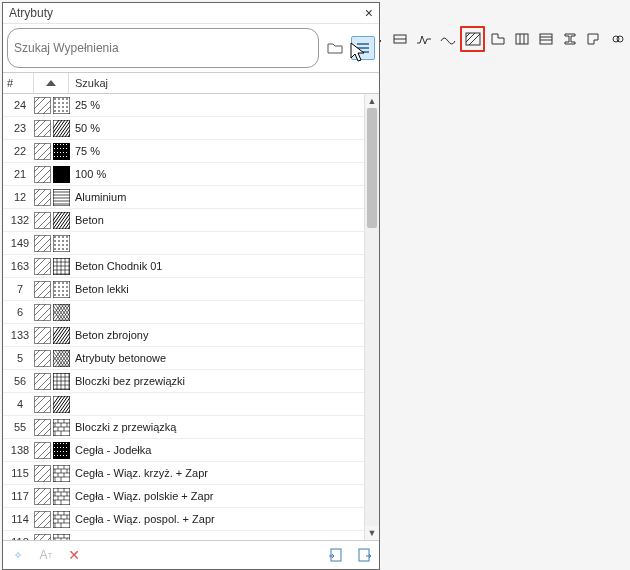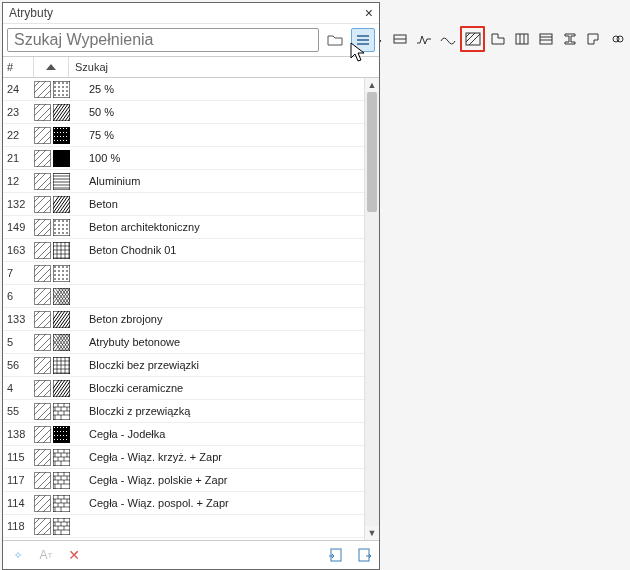--- a/index.html
+++ b/index.html
@@ -2,33 +2,33 @@
 <html><head>
 <meta charset="utf-8">
 <style>
 html,body{margin:0;padding:0;font-family:"Segoe UI",Tahoma,sans-serif;font-size:11px;color:#222;background:#fff}
 .stage{position:relative;width:630px;height:570px;background:#f5f5f5}
 .panel{position:absolute;left:2px;top:2px;width:376px;height:566px;background:#fff;border:1px solid #666;display:flex;flex-direction:column}
 .panel-title{height:20px;line-height:20px;padding:0 6px;font-size:12px;color:#444;border-bottom:1px solid #e5e5e5;background:#fff;display:flex;align-items:center}
 .panel-title .spacer{flex:1}
 .close-x{font-family:Arial;font-size:14px;cursor:pointer;color:#333}
 .search-row{display:flex;align-items:center;padding:4px 4px 4px 4px;border-bottom:1px solid #ccc;gap:4px}
-.search-input{flex:1;height:22px;border:1px solid #999;border-radius:2px;padding:0 6px;font-size:16px;color:#888}
+.search-input{flex:1;height:22px;border:1px solid #999;border-radius:12px;padding:8px 6px;font-size:12px;color:#888}
 .small-tool{width:22px;height:22px;display:flex;align-items:center;justify-content:center;border:1px solid transparent;border-radius:2px;background:#fff}
 .small-tool.active{background:#d7eaf9;border-color:#6aa9de}
 .header-row{display:flex;height:20px;align-items:center;border-bottom:1px solid #ccc;font-size:11px;color:#333;background:#fff}
 .col-id{width:26px;padding-left:4px;border-right:1px solid #ddd;height:100%;display:flex;align-items:center}
 .col-sort{width:34px;border-right:1px solid #ddd;height:100%;display:flex;align-items:center;justify-content:center}
 .col-name{flex:1;padding-left:6px;height:100%;display:flex;align-items:center}
 .list{flex:1;overflow:hidden;position:relative}
 .rows{position:absolute;left:0;top:0;right:14px;bottom:0;overflow:hidden}
 .row{display:flex;height:22px;align-items:center;border-bottom:1px solid #eee}
-.row .rid{width:26px;text-align:left;padding-left:4px;color:#333}
+.row .rid{width:26px;text-align:center;padding-left:4px;color:#333}
 .row .ico{width:17px;height:17px;margin:0 1px;display:flex;align-items:center;justify-content:center}
-.row .rname{flex:1;padding-left:18px;white-space:nowrap;overflow:hidden;text-overflow:ellipsis}
+.row .rname{flex:1;padding-left:4px;white-space:nowrap;overflow:hidden;text-overflow:ellipsis}
 .scrollbar{position:absolute;right:0;top:0;width:14px;height:100%;background:#f0f0f0;border-left:1px solid #e0e0e0}
 .scroll-arrow{width:14px;height:14px;display:flex;align-items:center;justify-content:center;color:#555;font-size:9px;background:#f5f5f5}
 .scroll-thumb{position:absolute;left:2px;top:14px;width:10px;height:120px;background:#c0c0c0;border-radius:2px}
 .footer{height:28px;border-top:1px solid #ccc;display:flex;align-items:center;padding:0 6px;gap:10px}
 .footer .fspacer{flex:1}
 .footer .del{color:#d9534f;font-size:14px}
 .toolbar{position:absolute;left:338px;top:24px;height:30px;display:flex;align-items:center;gap:1px}
 .tbtn{width:21px;height:22px;display:flex;align-items:center;justify-content:center;border:1px solid transparent}
 .tbtn.red-outline{border:2px solid #e03020;border-radius:1px}
 .sort-tri{width:0;height:0;border-left:5px solid transparent;border-right:5px solid transparent;border-bottom:6px solid #555}
@@ -376,21 +376,20 @@
                   <circle cx="6" cy="10" r="0.8"></circle>
                   <circle cx="10" cy="10" r="0.8"></circle>
                   <circle cx="14" cy="10" r="0.8"></circle>
                   <circle cx="2" cy="14" r="0.8"></circle>
                   <circle cx="6" cy="14" r="0.8"></circle>
                   <circle cx="10" cy="14" r="0.8"></circle>
                   <circle cx="14" cy="14" r="0.8"></circle>
                 </g>
               </svg>
             </div>
-            <div class="rname">Beton architektoniczny</div>
           </div>
           <div class="row">
             <div class="rid">163</div>
             <div class="ico">
               <svg width="17" height="17">
                 <rect x="0.5" y="0.5" width="16" height="16" fill="#fff" stroke="#888"></rect>
                 <g stroke="#555" stroke-width="0.8">
                   <line x1="0" y1="12" x2="12" y2="0"></line>
                   <line x1="3" y1="17" x2="17" y2="3"></line>
                   <line x1="0" y1="6" x2="6" y2="0"></line>
@@ -446,20 +445,21 @@
                   <circle cx="6" cy="10" r="0.8"></circle>
                   <circle cx="10" cy="10" r="0.8"></circle>
                   <circle cx="14" cy="10" r="0.8"></circle>
                   <circle cx="2" cy="14" r="0.8"></circle>
                   <circle cx="6" cy="14" r="0.8"></circle>
                   <circle cx="10" cy="14" r="0.8"></circle>
                   <circle cx="14" cy="14" r="0.8"></circle>
                 </g>
               </svg>
             </div>
+            <div class="rname">Beton lekki</div>
           </div>
           <div class="row">
             <div class="rid">6</div>
             <div class="ico">
               <svg width="17" height="17">
                 <rect x="0.5" y="0.5" width="16" height="16" fill="#fff" stroke="#888"></rect>
                 <g stroke="#555" stroke-width="0.8">
                   <line x1="0" y1="12" x2="12" y2="0"></line>
                   <line x1="3" y1="17" x2="17" y2="3"></line>
                   <line x1="0" y1="6" x2="6" y2="0"></line>
@@ -608,21 +608,20 @@
                   <line x1="-3" y1="17" x2="9" y2="0"></line>
                   <line x1="0" y1="17" x2="12" y2="0"></line>
                   <line x1="3" y1="17" x2="15" y2="0"></line>
                   <line x1="6" y1="17" x2="18" y2="0"></line>
                   <line x1="9" y1="17" x2="21" y2="0"></line>
                   <line x1="12" y1="17" x2="24" y2="0"></line>
                   <line x1="15" y1="17" x2="27" y2="0"></line>
                 </g>
               </svg>
             </div>
-            <div class="rname">Bloczki ceramiczne</div>
           </div>
           <div class="row">
             <div class="rid">55</div>
             <div class="ico">
               <svg width="17" height="17">
                 <rect x="0.5" y="0.5" width="16" height="16" fill="#fff" stroke="#888"></rect>
                 <g stroke="#555" stroke-width="0.8">
                   <line x1="0" y1="12" x2="12" y2="0"></line>
                   <line x1="3" y1="17" x2="17" y2="3"></line>
                   <line x1="0" y1="6" x2="6" y2="0"></line>

